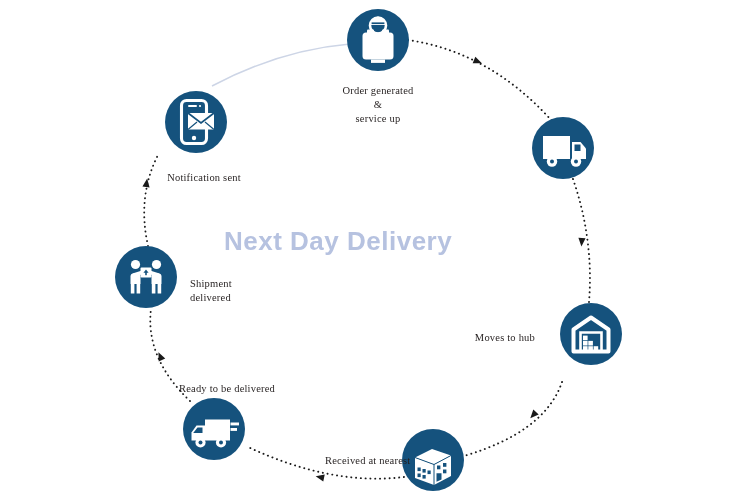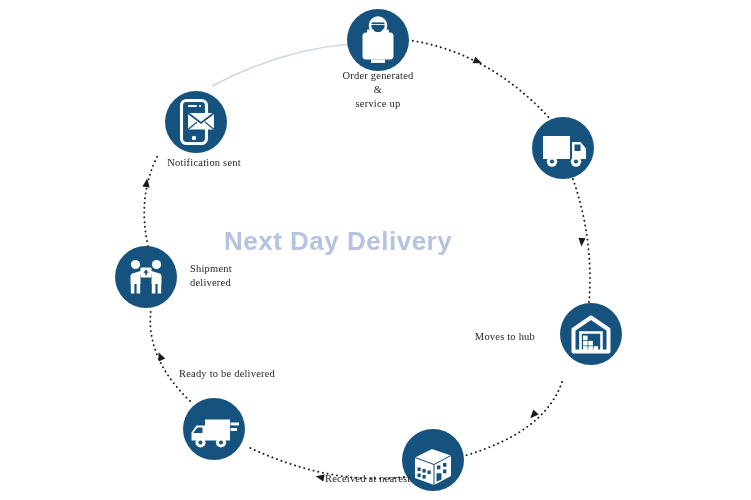--- a/index.html
+++ b/index.html
@@ -12,21 +12,21 @@
   html,body{margin:0;padding:0;background:#fff;}
   .stage{
     position:relative;width:751px;height:500px;background:#ffffff;
     font-family:"Liberation Serif",serif;overflow:hidden;
   }
   .arcs{position:absolute;left:0;top:0;}
   .icon{position:absolute;width:62px;height:62px;}
   .icon svg{display:block;width:100%;height:100%;}
   .label{
     position:absolute;font-size:10.5px;color:var(--ink);
-    line-height:14px;letter-spacing:.2px;white-space:nowrap;
+    line-height:14px;letter-spacing:.2px;white-space:nowrap;margin-top:15px;
   }
   .label span{display:block;}
   .title{
     position:absolute;left:224px;top:226px;
     font-family:"Liberation Sans",sans-serif;font-weight:700;
     font-size:26px;color:var(--title);letter-spacing:.5px;white-space:nowrap;
   }
 </style>
 </head>
 <body>
@@ -92,21 +92,21 @@
       <path d="M13.5 48.5 V26.5 L31 14.5 L48.5 26.5 V48.5 Z" fill="none" stroke="#fff" stroke-width="4" stroke-linejoin="round"></path>
       <path d="M20.5 48.5 V29.5 H41.5 V48.5" fill="none" stroke="#fff" stroke-width="2.6"></path>
       <rect x="23" y="32.6" width="4.6" height="4.6" fill="#fff"></rect>
       <rect x="23" y="37.9" width="4.6" height="4.6" fill="#fff"></rect>
       <rect x="28.3" y="37.9" width="4.6" height="4.6" fill="#fff"></rect>
       <rect x="23" y="43.2" width="4.6" height="4.6" fill="#fff"></rect>
       <rect x="28.3" y="43.2" width="4.6" height="4.6" fill="#fff"></rect>
       <rect x="33.6" y="43.2" width="4.6" height="4.6" fill="#fff"></rect>
     </svg>
   </div>
-  <div class="label" style="left:425px;top:330px;width:110px;text-align:right;">
+  <div class="label" style="left:425px;top:316px;width:110px;text-align:right;">
     <span>Moves to hub</span>
   </div>
 
   <div class="icon" style="left:402px;top:429px;">
     <svg viewBox="0 0 62 62">
       <circle cx="31" cy="31" r="31" fill="var(--blue)"></circle>
       <polygon points="13,28.5 30,20 49,26.5 32,35.5" fill="#fff"></polygon>
       <polygon points="13,28.5 32,35.5 32,56 13,49" fill="#fff"></polygon>
       <polygon points="32,35.5 49,26.5 49,47 32,56" fill="#fff"></polygon>
       <polyline points="13,28.5 32,35.5 49,26.5" fill="none" stroke="var(--blue)" stroke-width="1"></polyline>
@@ -115,21 +115,21 @@
       <rect x="20.5" y="40" width="3.2" height="3.6" fill="var(--blue)"></rect>
       <rect x="25.5" y="41.5" width="3.2" height="3.6" fill="var(--blue)"></rect>
       <rect x="15.5" y="44.5" width="3.2" height="3.6" fill="var(--blue)"></rect>
       <rect x="20.5" y="46" width="3.2" height="3.6" fill="var(--blue)"></rect>
       <rect x="35" y="36.5" width="3.4" height="3.8" fill="var(--blue)"></rect>
       <rect x="41" y="34" width="3.4" height="3.8" fill="var(--blue)"></rect>
       <rect x="41" y="40.5" width="3.4" height="3.8" fill="var(--blue)"></rect>
       <path d="M34.5 52.8 v-8.5 h5 v6.2 Z" fill="var(--blue)"></path>
     </svg>
   </div>
-  <div class="label" style="left:325px;top:472px;width:120px;">
+  <div class="label" style="left:325px;top:439px;width:120px;">
     <span>Received at nearest</span>
   </div>
 
   <div class="icon" style="left:183px;top:398px;">
     <svg viewBox="0 0 62 62">
       <circle cx="31" cy="31" r="31" fill="var(--blue)"></circle>
       <rect x="22" y="21.5" width="25" height="21" fill="#fff"></rect>
       <path d="M22 27.5 H13.5 L8.5 34.5 V42.5 H22 Z" fill="#fff"></path>
       <path d="M14.5 29.5 h5 v5.5 h-9.3 Z" fill="var(--blue)"></path>
       <rect x="47.5" y="24.5" width="8.5" height="2.9" fill="#fff"></rect>

